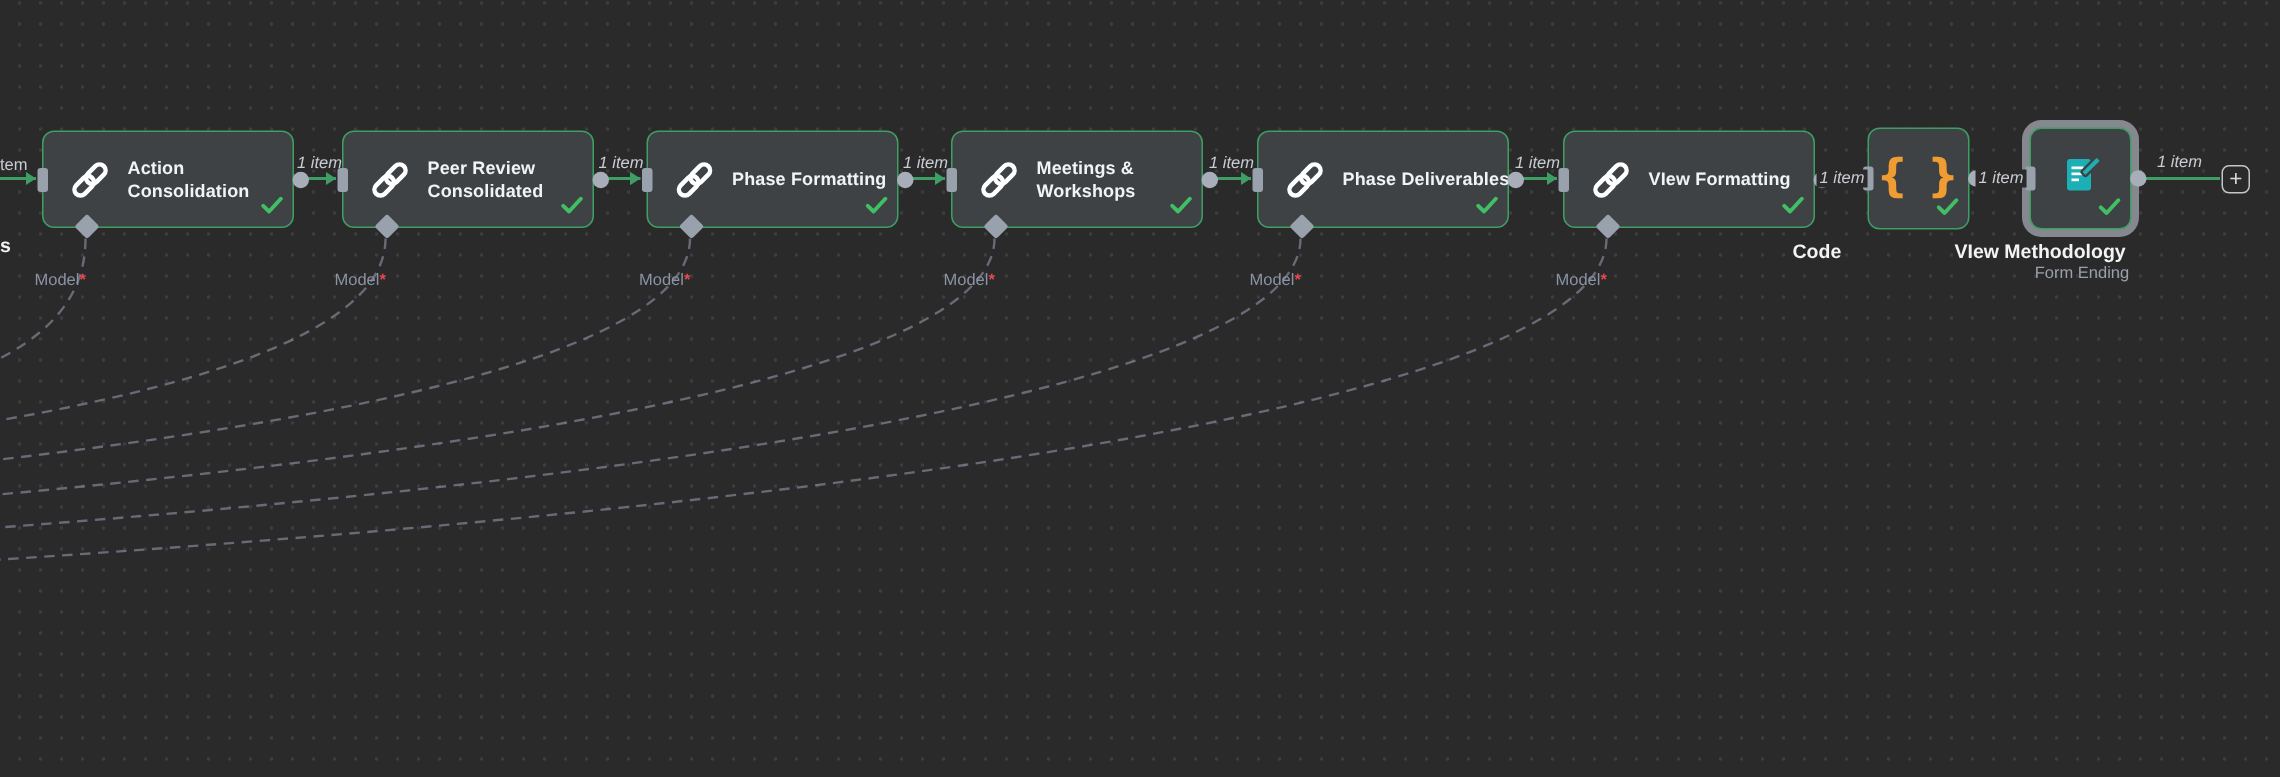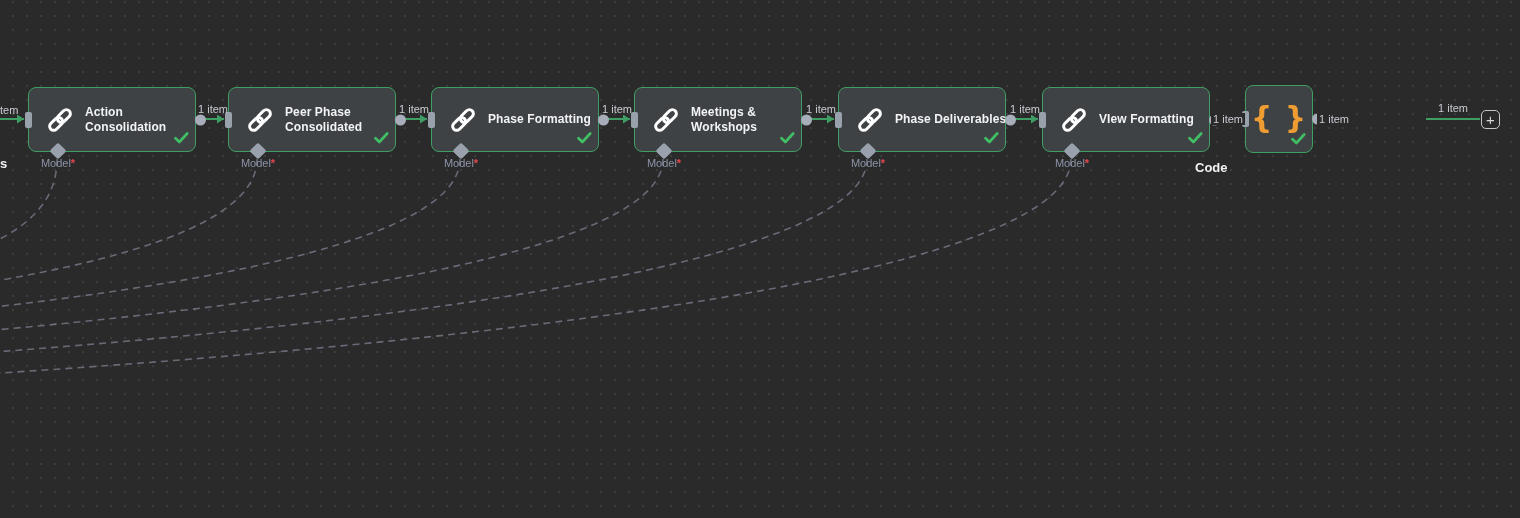--- a/index.html
+++ b/index.html
@@ -43,33 +43,34 @@
   }
   .out-dot{
     position:absolute;right:-10.5px;top:50%;transform:translateY(-50%);
     width:11px;height:11px;border-radius:50%;background:var(--endpoint);
   }
   .model-diamond{
     position:absolute;width:12px;height:12px;background:var(--port-bar);
     transform:rotate(45deg);border-radius:2px;
   }
   .model-label{
-    position:absolute;width:70px;text-align:center;font-size:11px;color:var(--model-text);
+    position:absolute;width:70px;font-size:11px;color:var(--model-text);margin-top:24px;
   }
   .model-label .star{color:var(--required-star);font-weight:bold;}
   .below-label{
     position:absolute;width:170px;text-align:left;color:var(--title-text);
     font-size:13px;font-weight:bold;white-space:nowrap;
   }
   .below-sub{
     position:absolute;width:170px;text-align:center;color:var(--sub-label);font-size:11px;
   }
   .conn-label{
     position:absolute;transform:translateX(-50%);font-size:11px;color:var(--label-text);
     white-space:nowrap;
+    font-style:italic;
   }
   .conn-label.inline{background:var(--canvas-bg);padding:0 2px;}
   .edge-frag{position:absolute;left:0;color:var(--label-text);font-size:11px;}
   .edge-frag.nodefrag{color:var(--title-text);font-size:13px;font-weight:bold;}
   #add-btn{
     position:absolute;left:1481px;top:110px;width:19px;height:19px;box-sizing:border-box;
     background:var(--canvas-bg);border:1.6px solid #c3c6cb;border-radius:5px;color:#d6d8dc;
     display:flex;align-items:center;justify-content:center;font-size:15px;line-height:1;
     padding:0;cursor:pointer;z-index:4;font-family:"Liberation Sans",sans-serif;
   }
@@ -127,21 +128,21 @@
         <div class="out-dot"></div>
         <div class="inner">
           <div class="nicon">
             <svg width="30" height="30" viewBox="0 0 24 24">
               <g transform="rotate(-45 12 12)" stroke="#ffffff" stroke-width="2.4" fill="none">
                 <rect x="1.6" y="8.8" width="12" height="6.4" rx="3.2"></rect>
                 <rect x="10.4" y="8.8" width="12" height="6.4" rx="3.2"></rect>
               </g>
             </svg>
           </div>
-          <div class="title">Peer Phase
+          <div class="title">Peer Review
 Consolidated</div>
         </div>
         <div class="check"><svg width="15" height="12" viewBox="0 0 15 12">
             <polyline points="1.5,6.2 5.4,10 13.2,1.5" fill="none" stroke="#40bf64" stroke-width="2.6" stroke-linecap="round" stroke-linejoin="round"></polyline>
           </svg></div>
         <div class="model-diamond" style="left: 23px; top: 57px;"></div>
         <div class="model-label" style="left: -6px; top: 69px;"><span>Model</span><span class="star">*</span></div>
       </div>
       <div class="node" style="left: 431px; top: 87px; width: 168px; height: 65px;">
         <div class="in-bar"></div>
@@ -224,20 +225,40 @@
         <div class="model-diamond" style="left: 23px; top: 57px;"></div>
         <div class="model-label" style="left: -6px; top: 69px;"><span>Model</span><span class="star">*</span></div>
       </div>
       <div class="node square" style="left: 1245px; top: 85px; width: 68px; height: 68px;">
         <div class="in-bar"></div>
         <div class="out-dot"></div>
         <div class="sq-inner">
           <div class="braces">{ }</div>
         </div>
         <div class="below-label" style="left: -51px; top: 74px;">Code</div>
+        <div class="check"><svg width="15" height="12" viewBox="0 0 15 12">
+            <polyline points="1.5,6.2 5.4,10 13.2,1.5" fill="none" stroke="#40bf64" stroke-width="2.6" stroke-linecap="round" stroke-linejoin="round"></polyline>
+          </svg></div>
+      </div>
+      <div class="node square selected" style="left: 1353px; top: 85px; width: 68px; height: 68px;">
+        <div class="in-bar"></div>
+        <div class="out-dot"></div>
+        <div class="sq-inner">
+          <div class="nicon"><svg width="27" height="29" viewBox="0 0 27 29">
+              <rect x="4" y="4" width="16" height="21" rx="2" fill="#1cafb6"></rect>
+              <rect x="7" y="9" width="8" height="1.8" fill="#ffffff"></rect>
+              <rect x="7" y="13" width="7" height="1.8" fill="#ffffff"></rect>
+              <rect x="7" y="17" width="5" height="1.8" fill="#ffffff"></rect>
+              <g transform="rotate(45 19 10)">
+                <rect x="16.8" y="1" width="4.4" height="15" rx="1.4" fill="#1cafb6" stroke="#3f4245" stroke-width="1.6"></rect>
+              </g>
+            </svg></div>
+        </div>
+        <div class="below-label" style="left: -51px; top: 74px;">VIew Methodology</div>
+        <div class="below-sub" style="left: -51px; top: 90px;">Form Ending</div>
         <div class="check"><svg width="15" height="12" viewBox="0 0 15 12">
             <polyline points="1.5,6.2 5.4,10 13.2,1.5" fill="none" stroke="#40bf64" stroke-width="2.6" stroke-linecap="round" stroke-linejoin="round"></polyline>
           </svg></div>
       </div>
     </div>
   <div id="labels">
       <div class="conn-label" style="left: 213px; top: 103px;">1 item</div>
       <div class="conn-label" style="left: 414px; top: 103px;">1 item</div>
       <div class="conn-label" style="left: 617px; top: 103px;">1 item</div>
       <div class="conn-label" style="left: 821px; top: 103px;">1 item</div>

